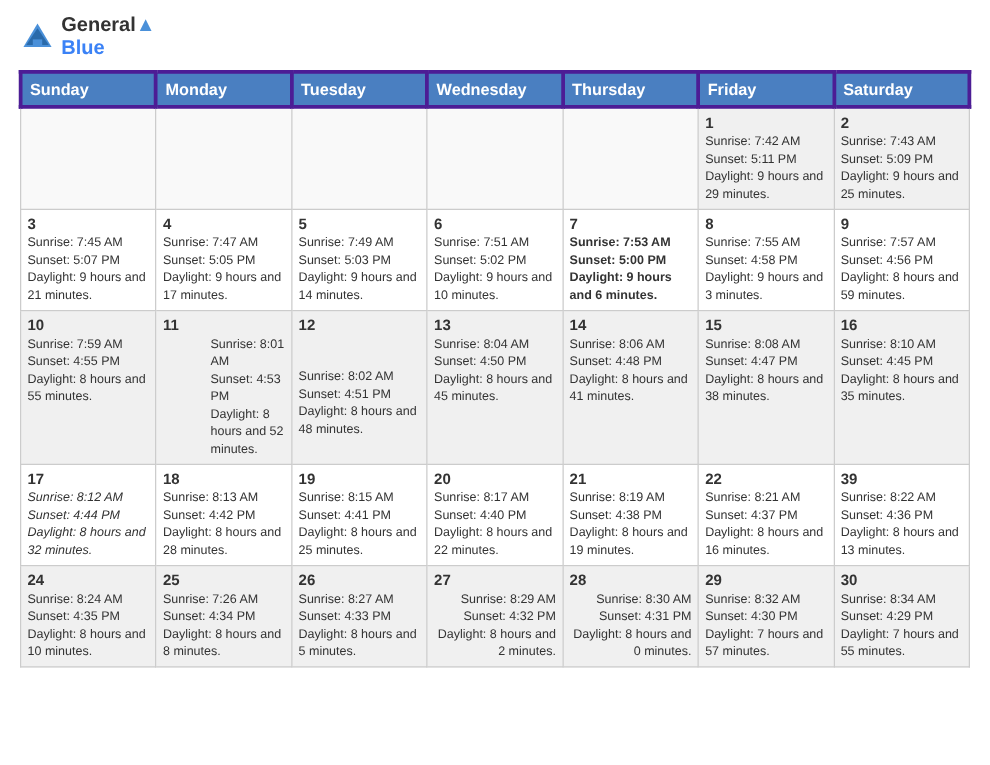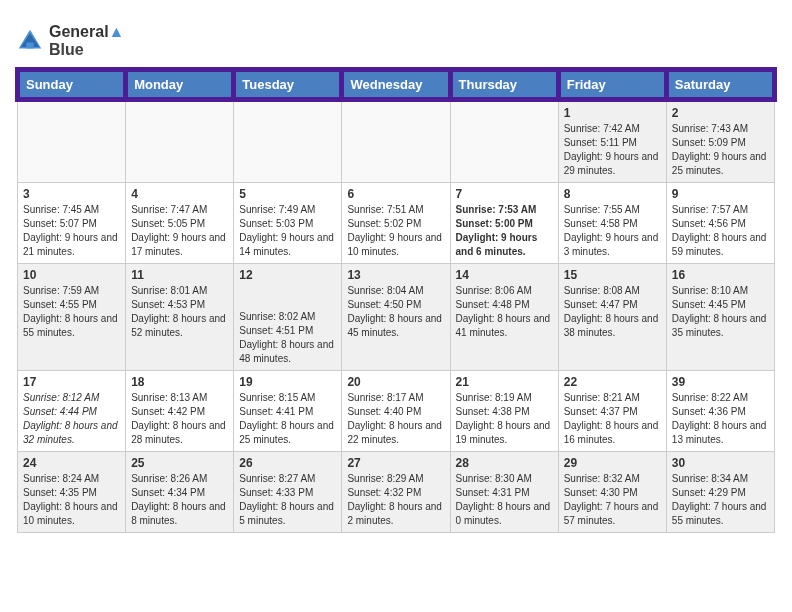--- a/index.html
+++ b/index.html
@@ -5,21 +5,21 @@
     * { margin: 0; padding: 0; box-sizing: border-box; }
     body {
       font-family: Arial, sans-serif;
       background: #fff;
       width: 792px;
       height: 612px;
       overflow: hidden;
     }
     .container {
       width: 792px;
-      padding: 23px 15px;
+      padding: 12px 15px;
     }
     .header {
       display: flex;
       justify-content: space-between;
       align-items: flex-start;
       margin-bottom: 8px;
     }
     .logo {
       display: flex;
       align-items: center;
@@ -46,21 +46,21 @@
       border-collapse: collapse;
       table-layout: fixed;
     }
     th {
       background-color: #4a7fc1;
       color: white;
       text-align: left;
       padding: 5px 6px;
       font-size: 13px;
       font-weight: bold;
-      border: 5px solid #4c1d95;
+      border: 3px solid #4c1d95;
     }
     td {
       border: 1px solid #ccc;
       vertical-align: top;
       padding: 4px 5px;
       font-size: 10px;
       color: #333;
       height: 78px;
       background: #fff;
     }
@@ -87,21 +87,21 @@
 <div class="container">
   <div class="header">
     <div class="logo">
       <svg class="logo-icon" viewBox="0 0 40 40">
         <polygon points="20,5 35,30 5,30" fill="#4a90d9"></polygon>
         <polygon points="20,10 32,28 8,28" fill="#2a6aaa"></polygon>
         <rect x="15" y="22" width="10" height="8" fill="#4a90d9"></rect>
       </svg>
       <div>
         <div style="font-size:16px;font-weight:bold;color:#333;">General<span style="color:#4a90d9;">▲</span></div>
-        <div style="font-size:16px;font-weight:bold;color:#404040;">Blue</div>
+        <div style="font-size:16px;font-weight:bold;color:#3b82f6;">Blue</div>
       </div>
     </div>
     <div class="title-block">
       <div class="month-title"></div>
       <div class="location"></div>
     </div>
   </div>
 
   <table>
     <thead>
@@ -181,21 +181,21 @@
         </tr>
         <tr>
           <td class="shaded">
             <span class="day-num">10</span>
             <div class="day-info" style="white-space: pre-line;">Sunrise: 7:59 AM
 Sunset: 4:55 PM
 Daylight: 8 hours and 55 minutes.</div>
           </td>
           <td class="shaded">
             <span class="day-num">11</span>
-            <div class="day-info" style="white-space: pre-line;">Sunrise: 8:01 AM
+            <div class="day-info" style="white-space: pre-line; margin-left: 38px;">Sunrise: 8:01 AM
 Sunset: 4:53 PM
 Daylight: 8 hours and 52 minutes.</div>
           </td>
           <td class="shaded">
             <span class="day-num">12</span>
             <div class="day-info" style="white-space: pre-line; margin-top: 28px;">Sunrise: 8:02 AM
 Sunset: 4:51 PM
 Daylight: 8 hours and 48 minutes.</div>
           </td>
           <td class="shaded">
@@ -269,39 +269,39 @@
         </tr>
         <tr>
           <td class="shaded">
             <span class="day-num">24</span>
             <div class="day-info" style="white-space: pre-line;">Sunrise: 8:24 AM
 Sunset: 4:35 PM
 Daylight: 8 hours and 10 minutes.</div>
           </td>
           <td class="shaded">
             <span class="day-num">25</span>
-            <div class="day-info" style="white-space: pre-line;">Sunrise: 8:26 AM
+            <div class="day-info" style="white-space: pre-line;">Sunrise: 7:26 AM
 Sunset: 4:34 PM
 Daylight: 8 hours and 8 minutes.</div>
           </td>
           <td class="shaded">
             <span class="day-num">26</span>
             <div class="day-info" style="white-space: pre-line;">Sunrise: 8:27 AM
 Sunset: 4:33 PM
 Daylight: 8 hours and 5 minutes.</div>
           </td>
           <td class="shaded">
             <span class="day-num">27</span>
-            <div class="day-info" style="white-space: pre-line;">Sunrise: 8:29 AM
+            <div class="day-info" style="white-space: pre-line; text-align: right;">Sunrise: 8:29 AM
 Sunset: 4:32 PM
 Daylight: 8 hours and 2 minutes.</div>
           </td>
           <td class="shaded">
             <span class="day-num">28</span>
-            <div class="day-info" style="white-space: pre-line;">Sunrise: 8:30 AM
+            <div class="day-info" style="white-space: pre-line; text-align: right;">Sunrise: 8:30 AM
 Sunset: 4:31 PM
 Daylight: 8 hours and 0 minutes.</div>
           </td>
           <td class="shaded">
             <span class="day-num">29</span>
             <div class="day-info" style="white-space: pre-line;">Sunrise: 8:32 AM
 Sunset: 4:30 PM
 Daylight: 7 hours and 57 minutes.</div>
           </td>
           <td class="shaded">

